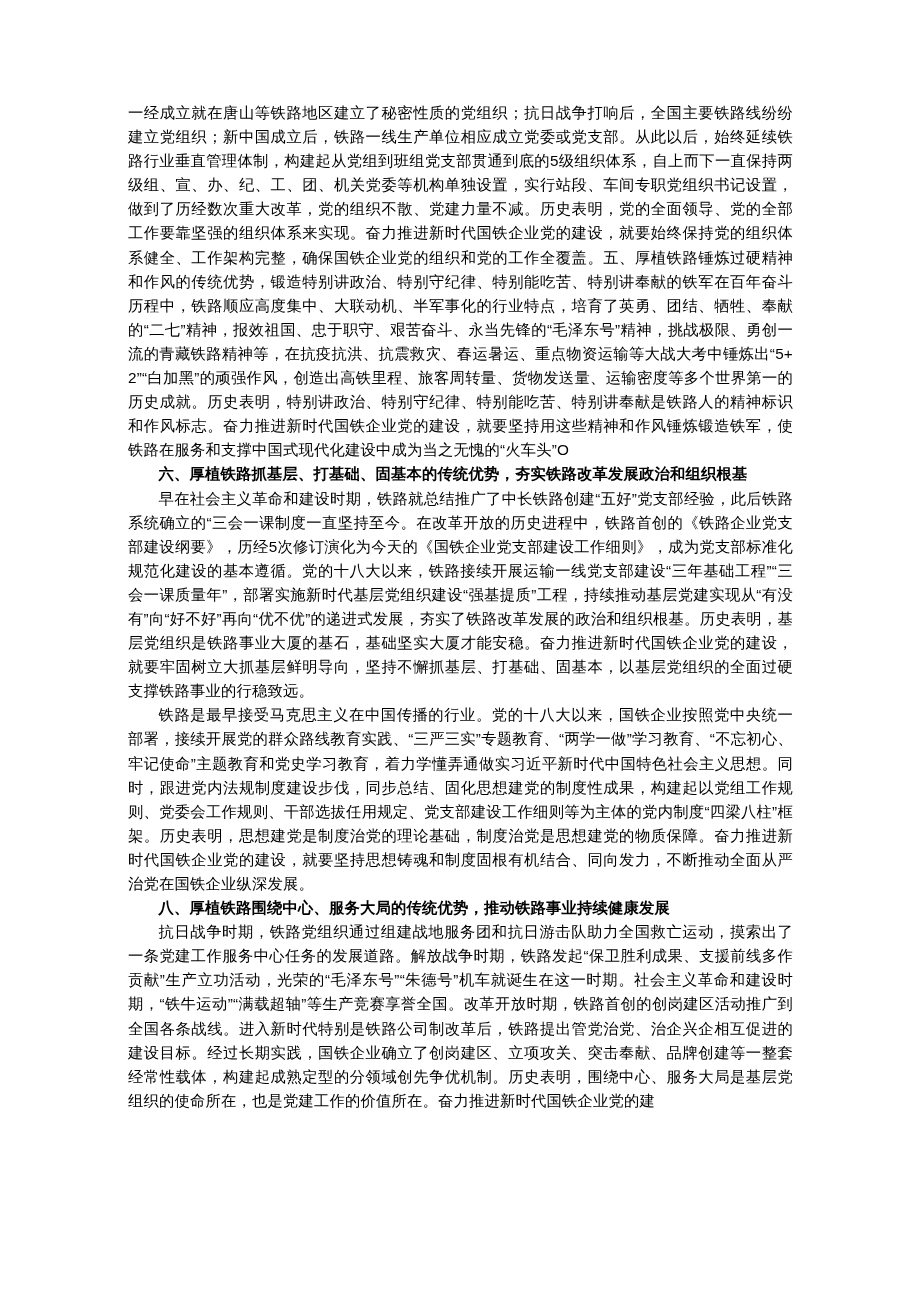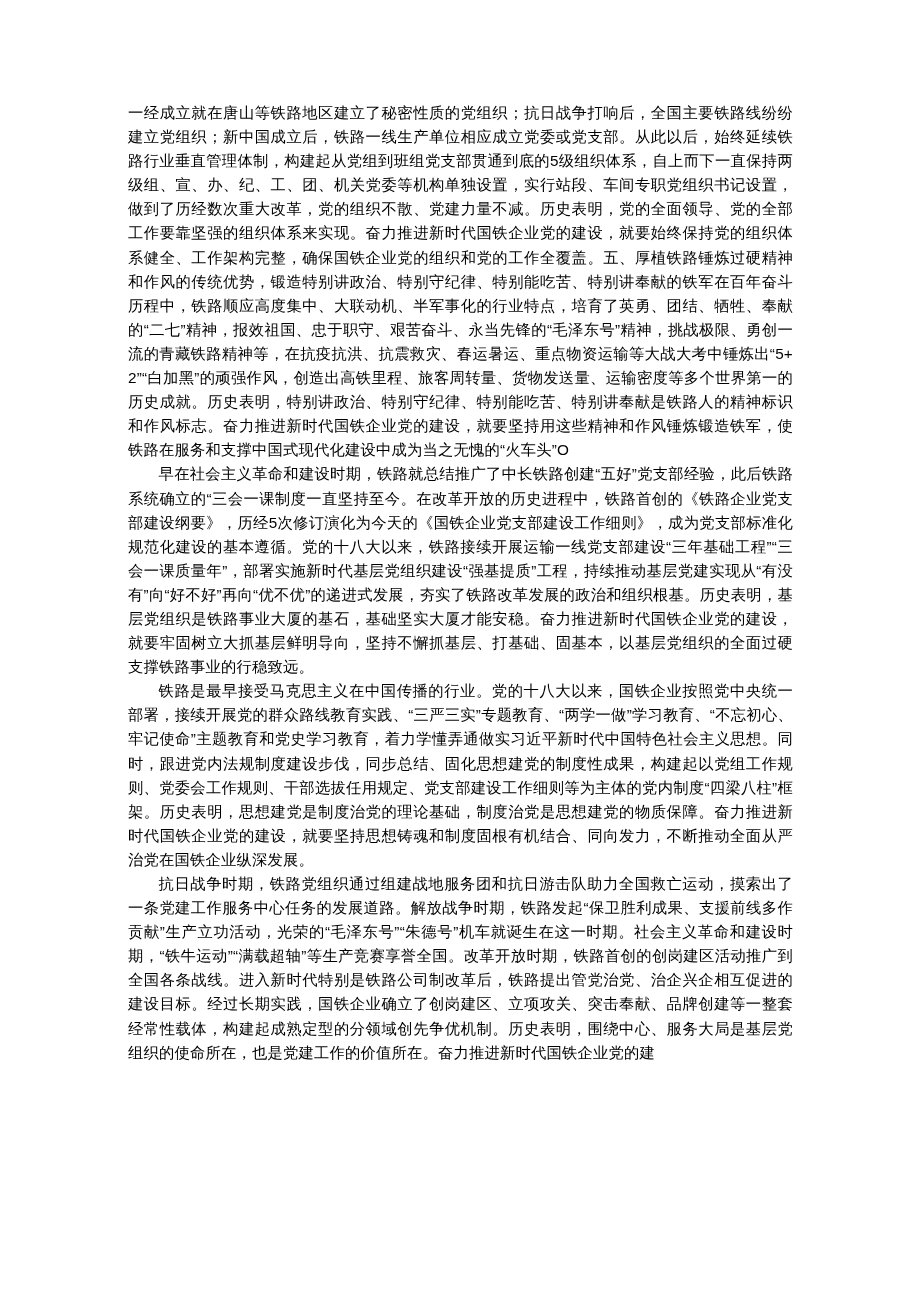--- a/index.html
+++ b/index.html
@@ -41,21 +41,23 @@
       text-indent: 2em;
       font-weight: bold;
     }
   </style>
 </head>
 <body>
 
 <div class="page">
   <p class="para no-indent">一经成立就在唐山等铁路地区建立了秘密性质的党组织；抗日战争打响后，全国主要铁路线纷纷建立党组织；新中国成立后，铁路一线生产单位相应成立党委或党支部。从此以后，始终延续铁路行业垂直管理体制，构建起从党组到班组党支部贯通到底的5级组织体系，自上而下一直保持两级组、宣、办、纪、工、团、机关党委等机构单独设置，实行站段、车间专职党组织书记设置，做到了历经数次重大改革，党的组织不散、党建力量不减。历史表明，党的全面领导、党的全部工作要靠坚强的组织体系来实现。奋力推进新时代国铁企业党的建设，就要始终保持党的组织体系健全、工作架构完整，确保国铁企业党的组织和党的工作全覆盖。五、厚植铁路锤炼过硬精神和作风的传统优势，锻造特别讲政治、特别守纪律、特别能吃苦、特别讲奉献的铁军在百年奋斗历程中，铁路顺应高度集中、大联动机、半军事化的行业特点，培育了英勇、团结、牺牲、奉献的“二七”精神，报效祖国、忠于职守、艰苦奋斗、永当先锋的“毛泽东号”精神，挑战极限、勇创一流的青藏铁路精神等，在抗疫抗洪、抗震救灾、春运暑运、重点物资运输等大战大考中锤炼出“5+2”“白加黑”的顽强作风，创造出高铁里程、旅客周转量、货物发送量、运输密度等多个世界第一的历史成就。历史表明，特别讲政治、特别守纪律、特别能吃苦、特别讲奉献是铁路人的精神标识和作风标志。奋力推进新时代国铁企业党的建设，就要坚持用这些精神和作风锤炼锻造铁军，使铁路在服务和支撑中国式现代化建设中成为当之无愧的“火车头”O</p>
 
+  <p class="heading">六、厚植铁路抓基层、打基础、固基本的传统优势，夯实铁路改革发展政治和组织根基</p>
 
   <p class="para">早在社会主义革命和建设时期，铁路就总结推广了中长铁路创建“五好”党支部经验，此后铁路系统确立的“三会一课制度一直坚持至今。在改革开放的历史进程中，铁路首创的《铁路企业党支部建设纲要》，历经5次修订演化为今天的《国铁企业党支部建设工作细则》，成为党支部标准化规范化建设的基本遵循。党的十八大以来，铁路接续开展运输一线党支部建设“三年基础工程”“三会一课质量年”，部署实施新时代基层党组织建设“强基提质”工程，持续推动基层党建实现从“有没有”向“好不好”再向“优不优”的递进式发展，夯实了铁路改革发展的政治和组织根基。历史表明，基层党组织是铁路事业大厦的基石，基础坚实大厦才能安稳。奋力推进新时代国铁企业党的建设，就要牢固树立大抓基层鲜明导向，坚持不懈抓基层、打基础、固基本，以基层党组织的全面过硬支撑铁路事业的行稳致远。</p>
 
 
   <p class="para">铁路是最早接受马克思主义在中国传播的行业。党的十八大以来，国铁企业按照党中央统一部署，接续开展党的群众路线教育实践、“三严三实”专题教育、“两学一做”学习教育、“不忘初心、牢记使命”主题教育和党史学习教育，着力学懂弄通做实习近平新时代中国特色社会主义思想。同时，跟进党内法规制度建设步伐，同步总结、固化思想建党的制度性成果，构建起以党组工作规则、党委会工作规则、干部选拔任用规定、党支部建设工作细则等为主体的党内制度“四梁八柱”框架。历史表明，思想建党是制度治党的理论基础，制度治党是思想建党的物质保障。奋力推进新时代国铁企业党的建设，就要坚持思想铸魂和制度固根有机结合、同向发力，不断推动全面从严治党在国铁企业纵深发展。</p>
 
+  <p class="heading">八、厚植铁路围绕中心、服务大局的传统优势，推动铁路事业持续健康发展</p>
 
   <p class="para">抗日战争时期，铁路党组织通过组建战地服务团和抗日游击队助力全国救亡运动，摸索出了一条党建工作服务中心任务的发展道路。解放战争时期，铁路发起“保卫胜利成果、支援前线多作贡献”生产立功活动，光荣的“毛泽东号”“朱德号”机车就诞生在这一时期。社会主义革命和建设时期，“铁牛运动”“满载超轴”等生产竞赛享誉全国。改革开放时期，铁路首创的创岗建区活动推广到全国各条战线。进入新时代特别是铁路公司制改革后，铁路提出管党治党、治企兴企相互促进的建设目标。经过长期实践，国铁企业确立了创岗建区、立项攻关、突击奉献、品牌创建等一整套经常性载体，构建起成熟定型的分领域创先争优机制。历史表明，围绕中心、服务大局是基层党组织的使命所在，也是党建工作的价值所在。奋力推进新时代国铁企业党的建</p>
 </div>
 
 </body></html>

